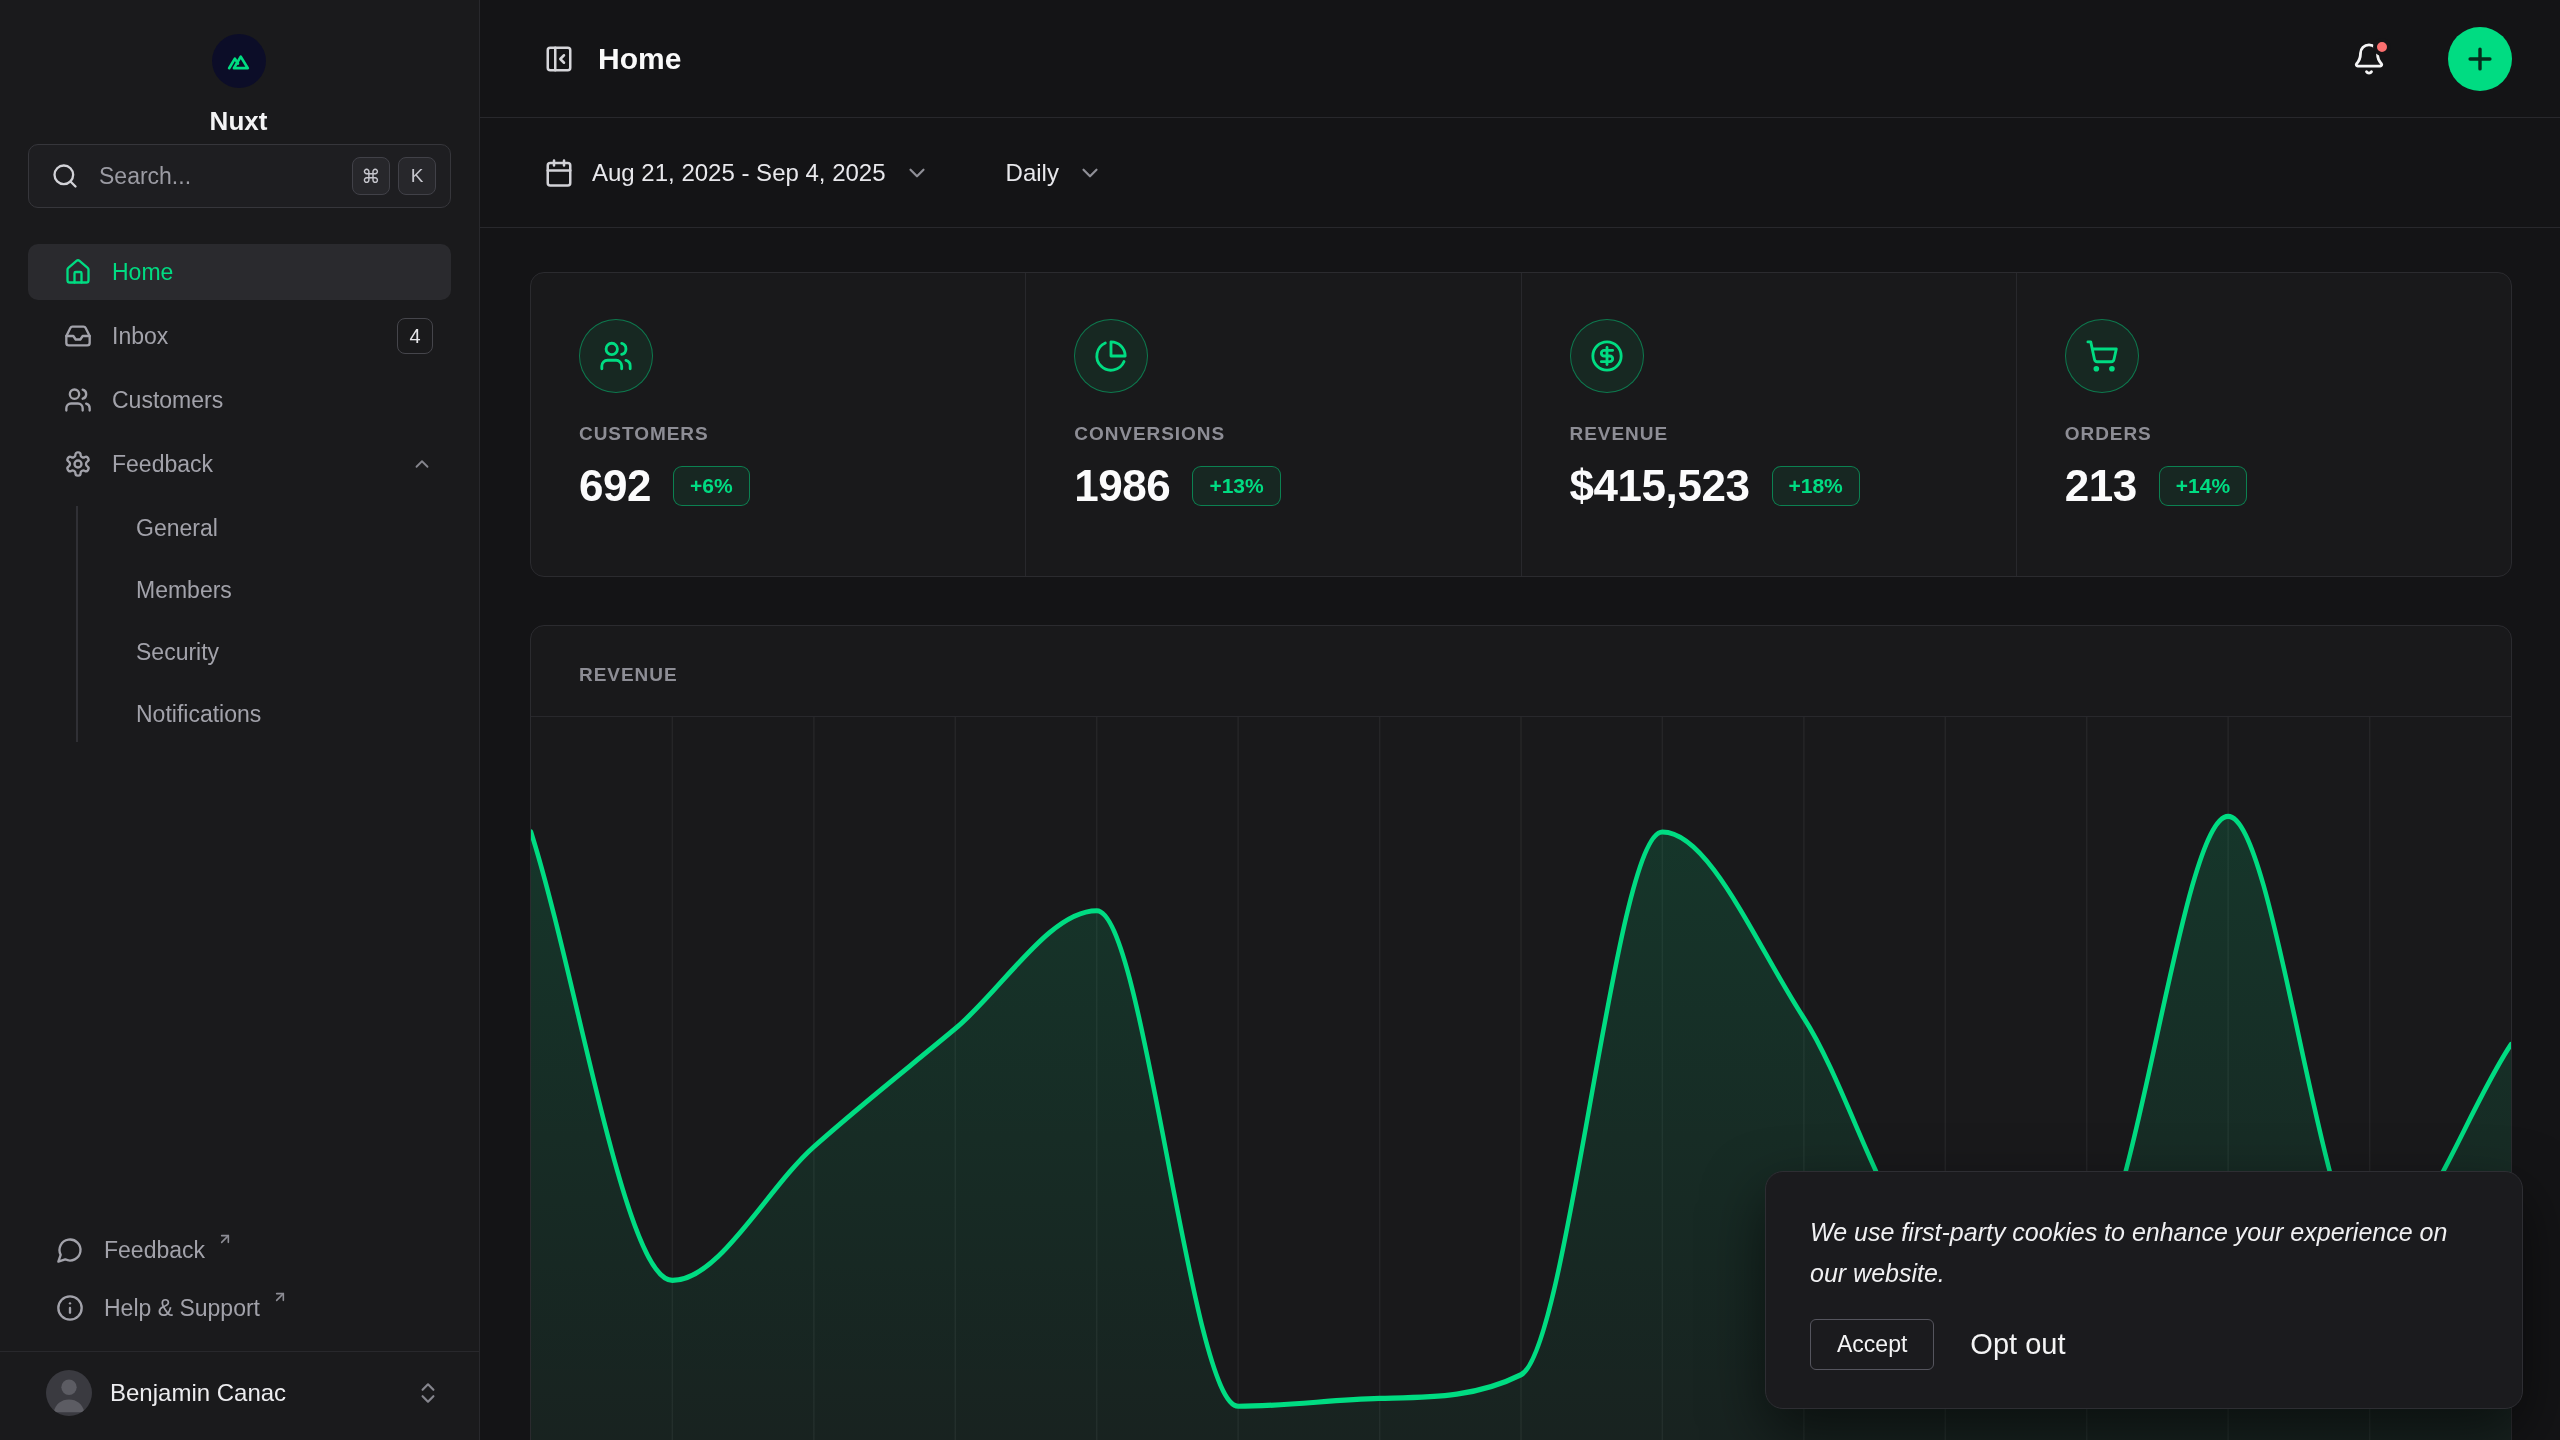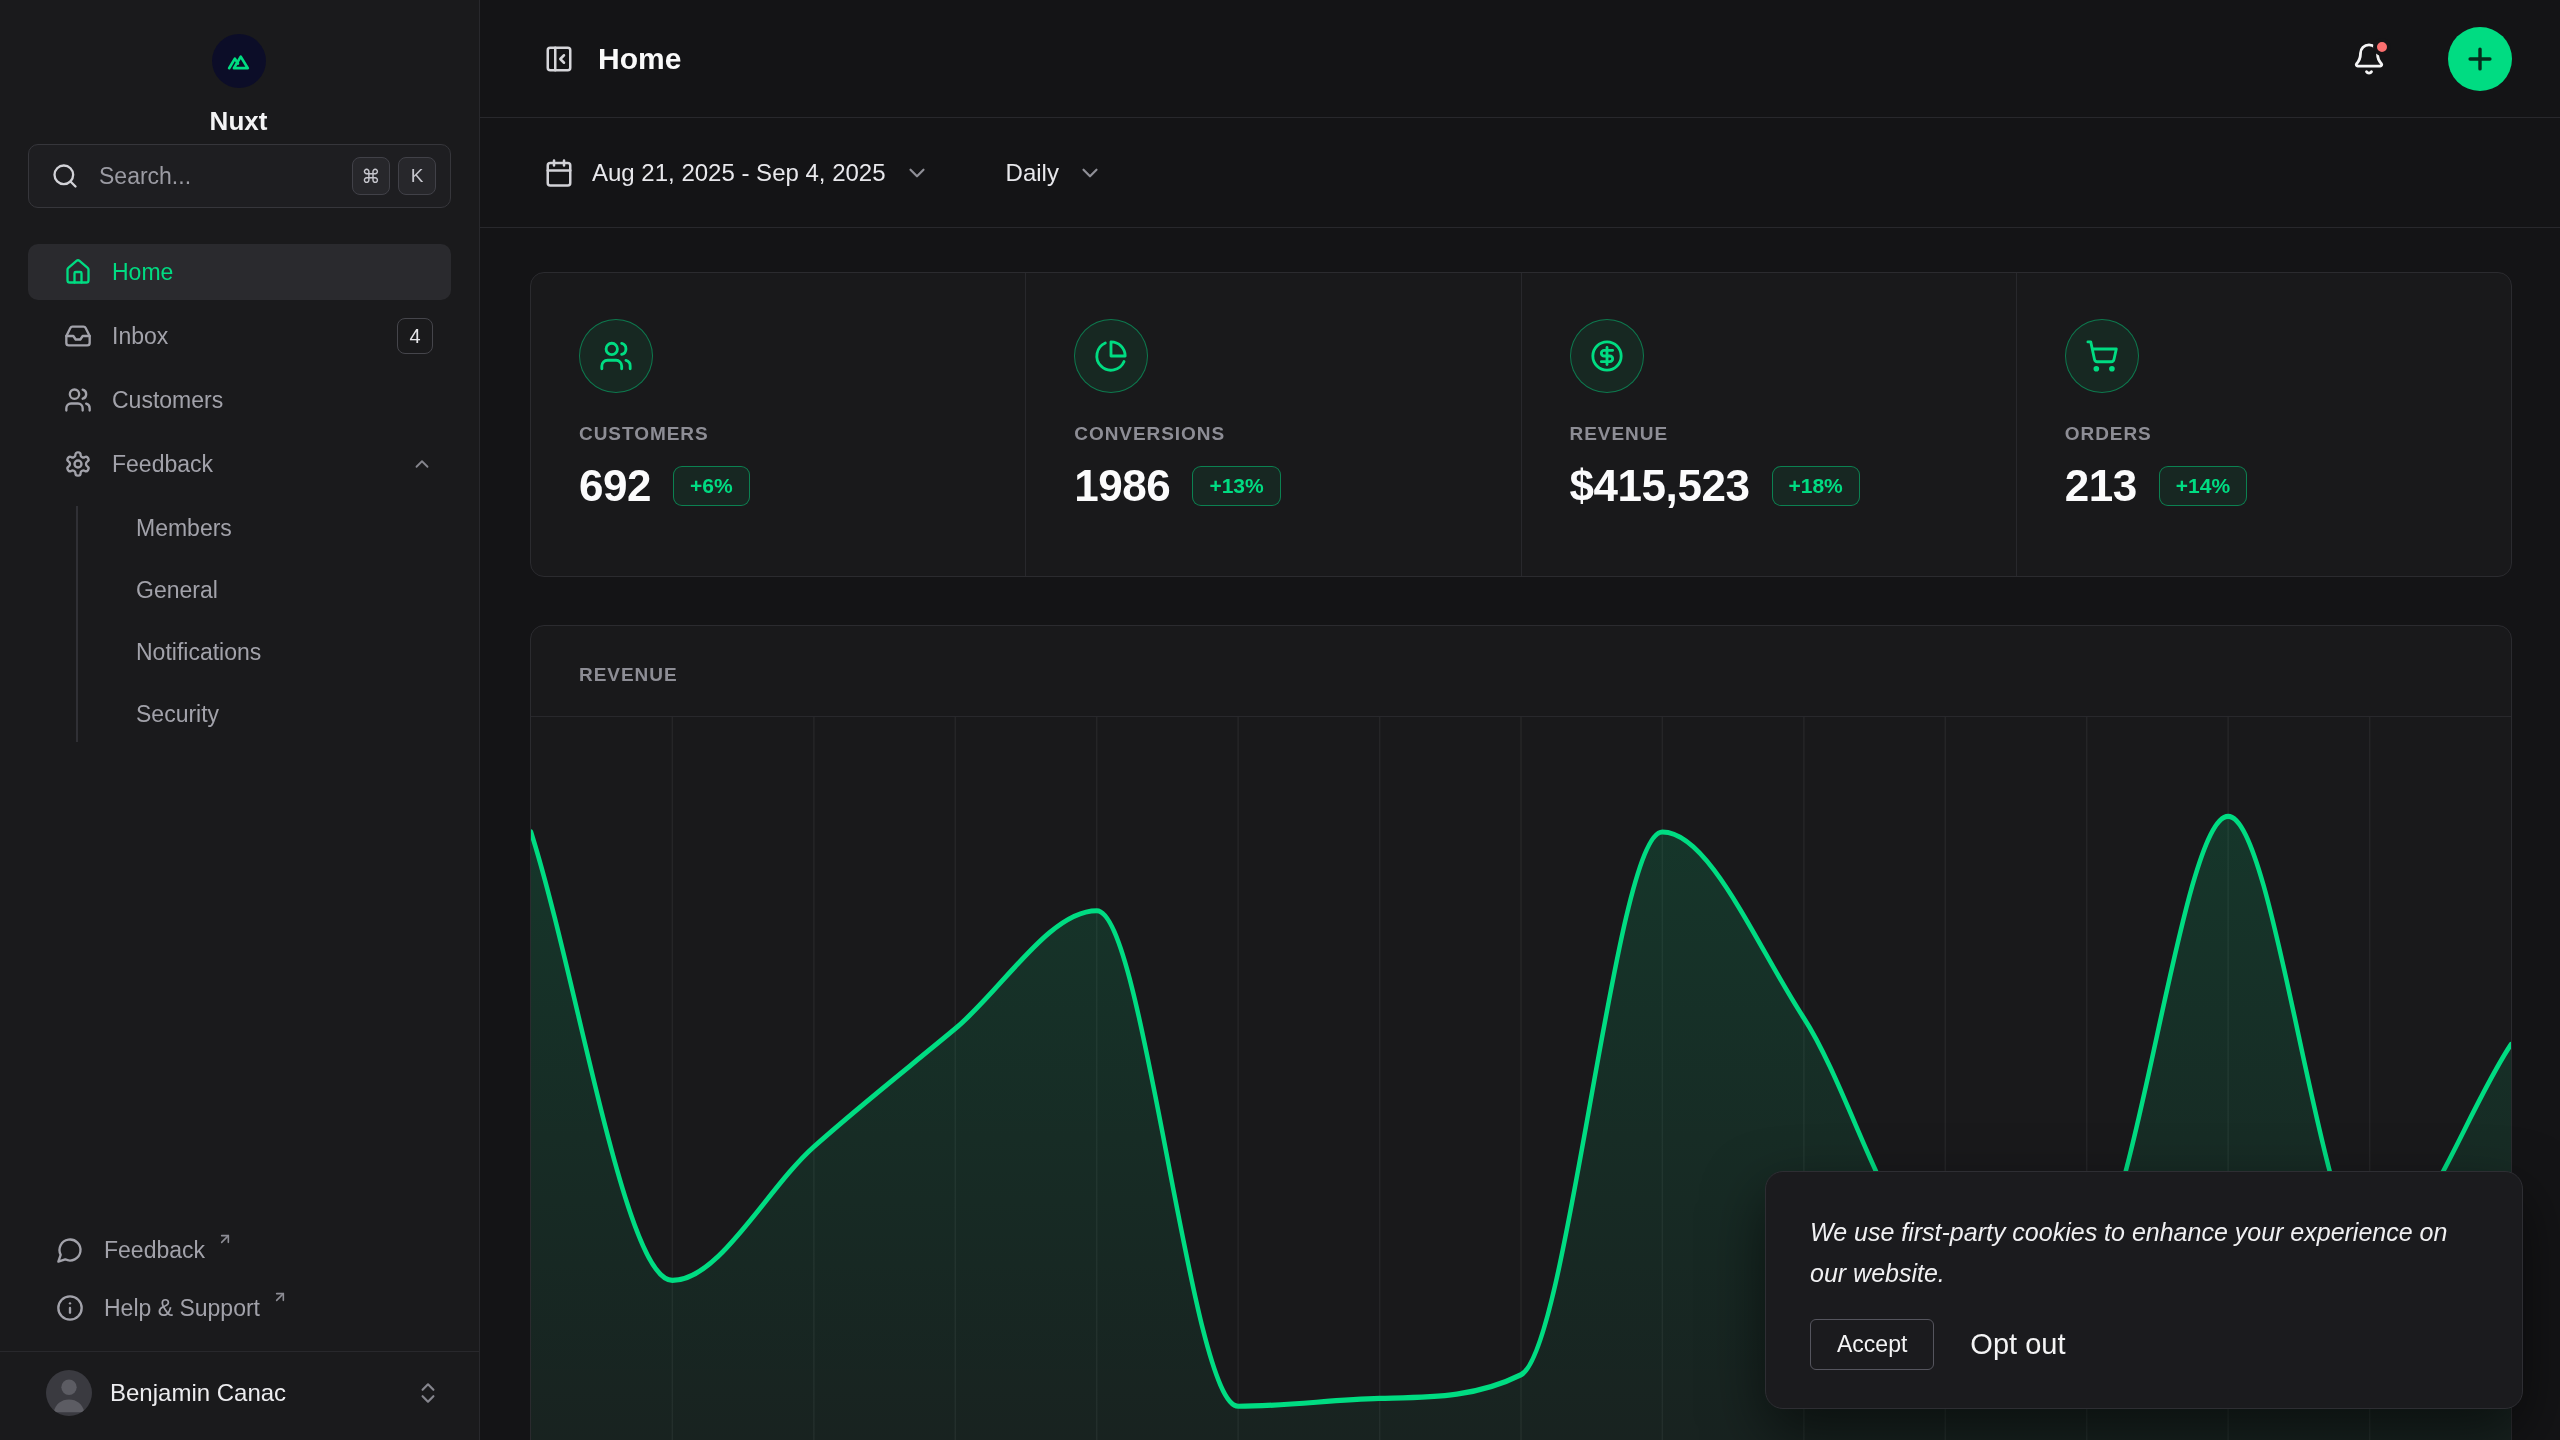--- a/index.html
+++ b/index.html
@@ -213,30 +213,30 @@
         <span class="lbl">Feedback</span>
         <span class="ic muted-ic">
           <svg width="22" height="22" viewBox="0 0 24 24" fill="none" stroke="currentColor" stroke-width="2" stroke-linecap="round" stroke-linejoin="round">
               <path d="m18 15-6-6-6 6"></path>
             </svg>
         </span>
       </a>
 
       <div class="subnav">
         <a class="nav-item">
+            <span class="lbl">General</span>
+          </a>
+        <a class="nav-item">
             <span class="lbl">Members</span>
           </a>
         <a class="nav-item">
-            <span class="lbl">General</span>
+            <span class="lbl">Security</span>
           </a>
         <a class="nav-item">
             <span class="lbl">Notifications</span>
-          </a>
-        <a class="nav-item">
-            <span class="lbl">Security</span>
           </a>
       </div>
     </nav>
 
     <div class="sidebar-bottom">
       <a class="foot-item">
         <span class="ic">
           <svg width="28" height="28" viewBox="0 0 24 24" fill="none" stroke="currentColor" stroke-width="2" stroke-linecap="round" stroke-linejoin="round">
               <path d="M7.9 20A9 9 0 1 0 4 16.1L2 22Z"></path>
             </svg>

